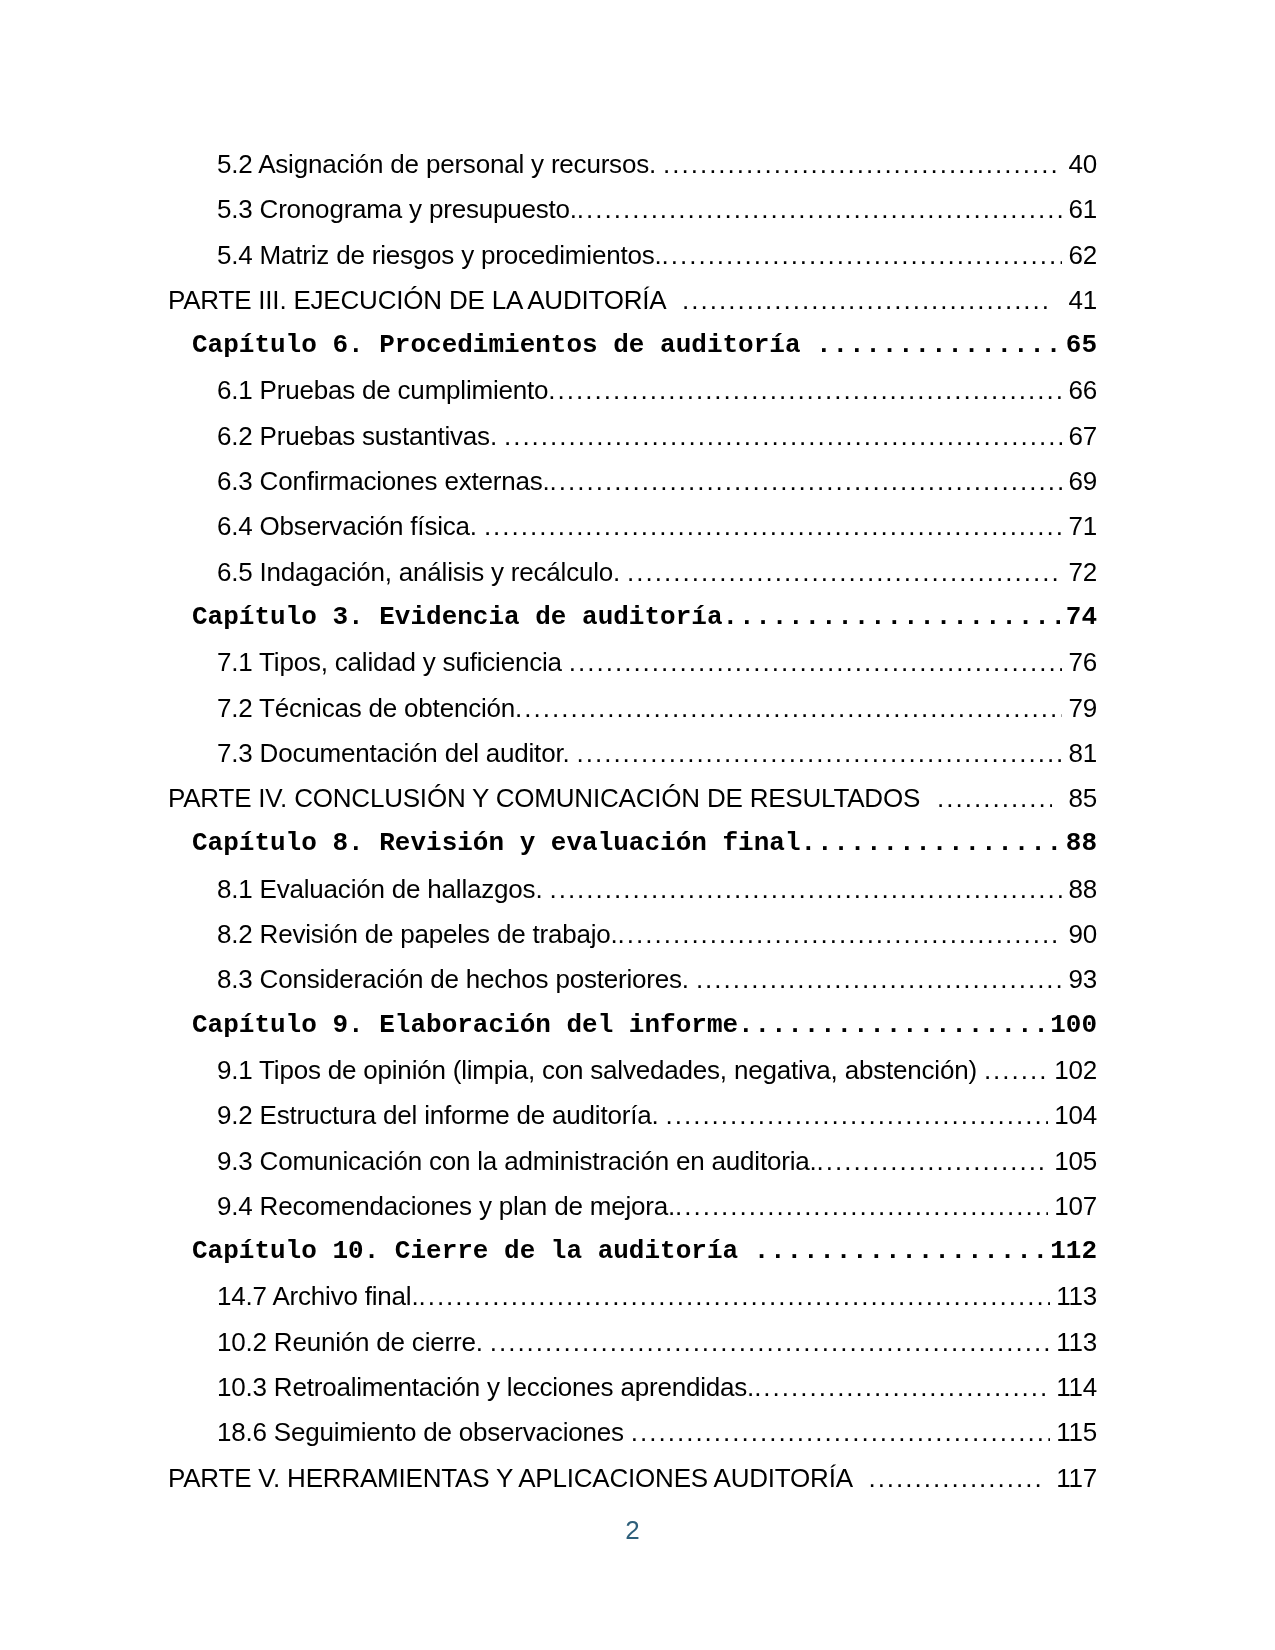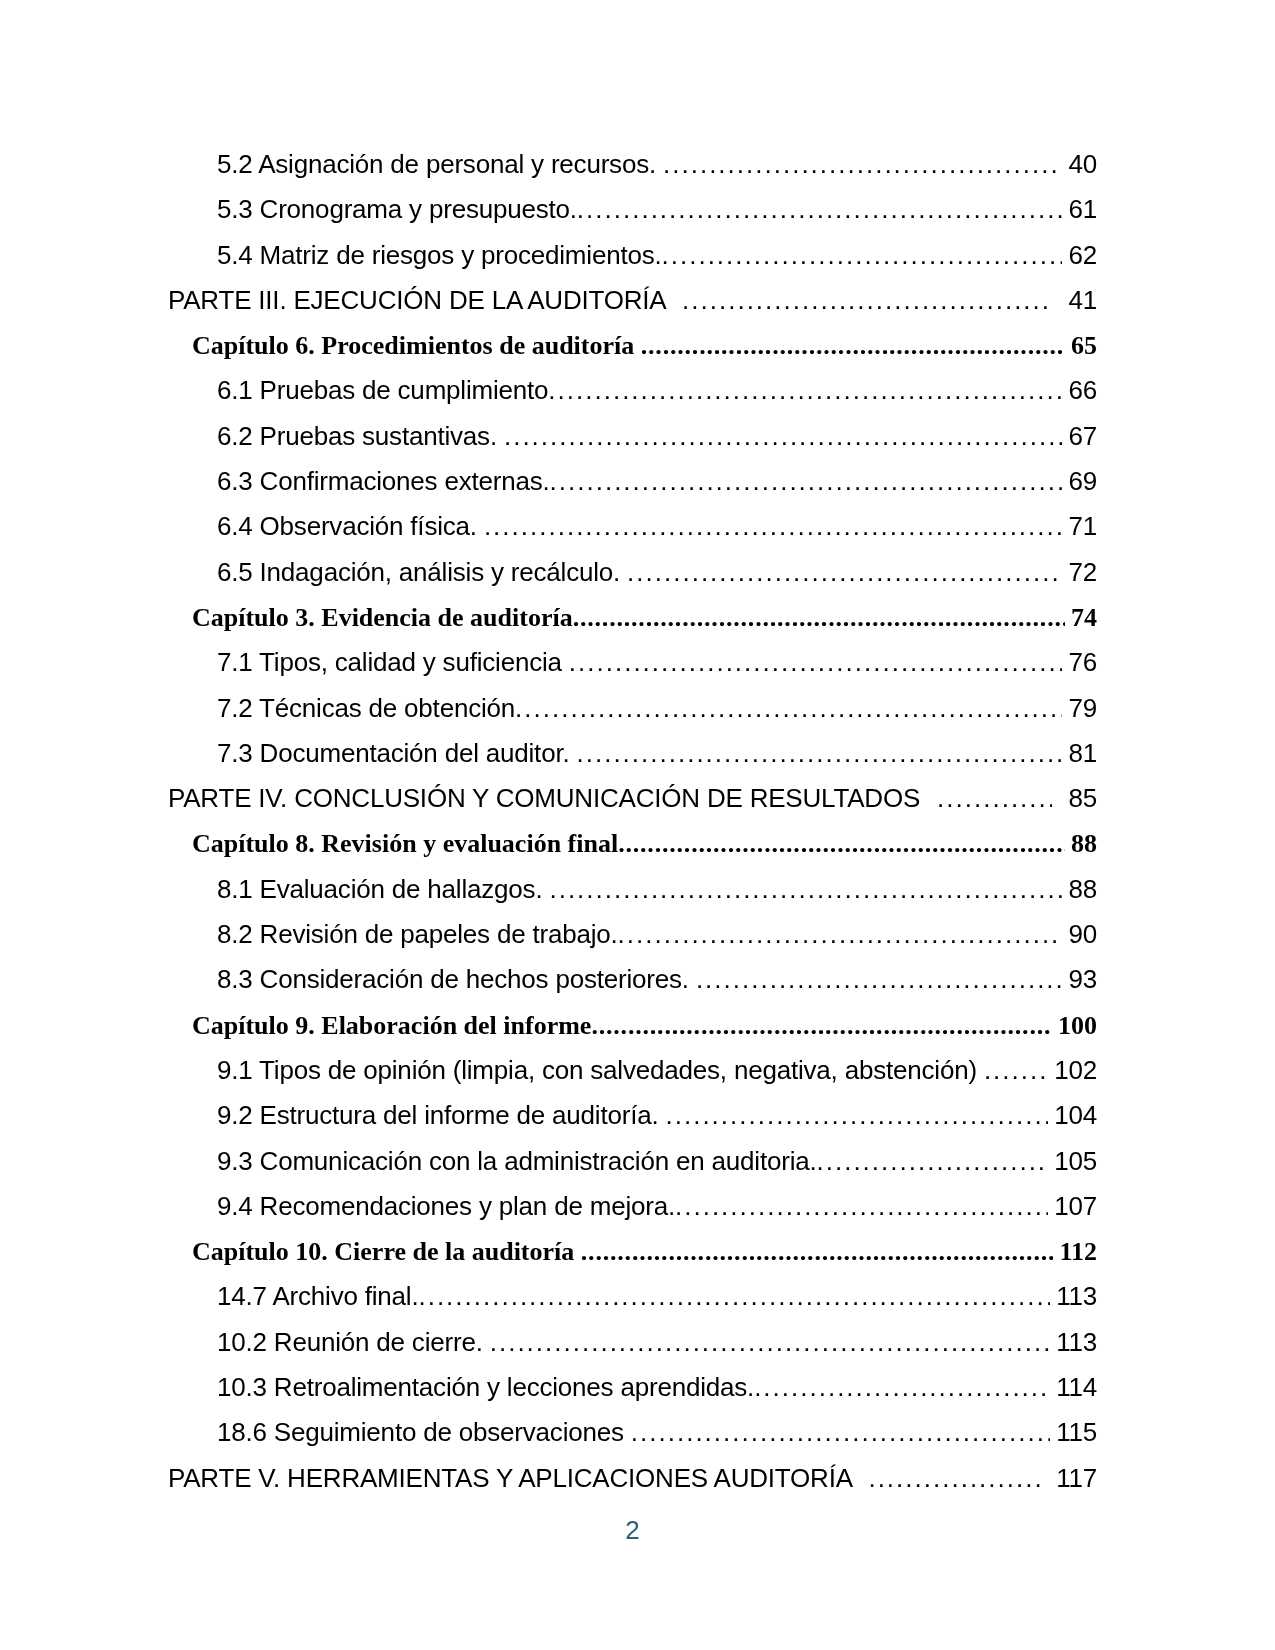--- a/index.html
+++ b/index.html
@@ -25,21 +25,21 @@
     height: 45.3px;
     line-height: 45.3px;
     font-size: 26px;
     letter-spacing: -0.2px;
   }
   .toc-row.part {
     font-family: Liberation Sans, sans-serif;
     gap: 10px;
   }
   .toc-row.chapter {
-    font-family: Liberation Serif, serif;
+    font-family: Liberation Mono, monospace;
     font-weight: 700;
     padding-left: 24px;
     letter-spacing: 0;
   }
   .toc-row.sub {
     padding-left: 49px;
   }
   .toc-text {
     white-space: pre;
     flex: 0 0 auto;

